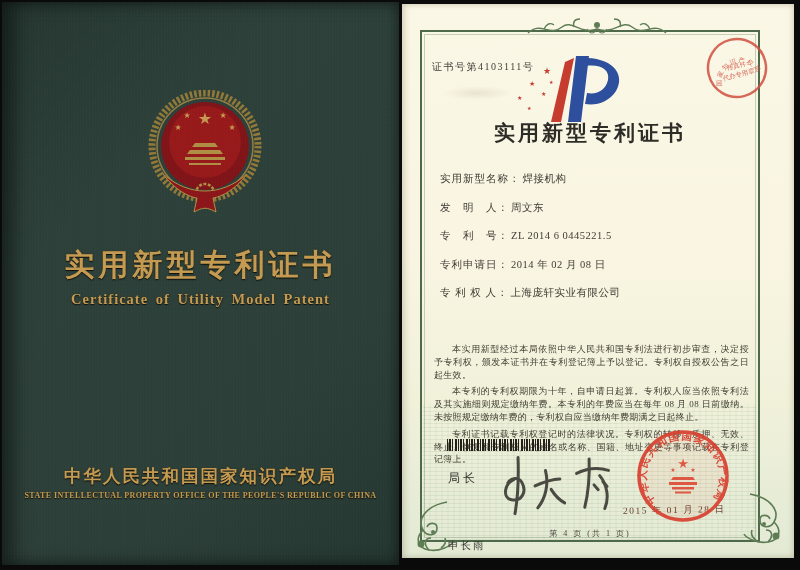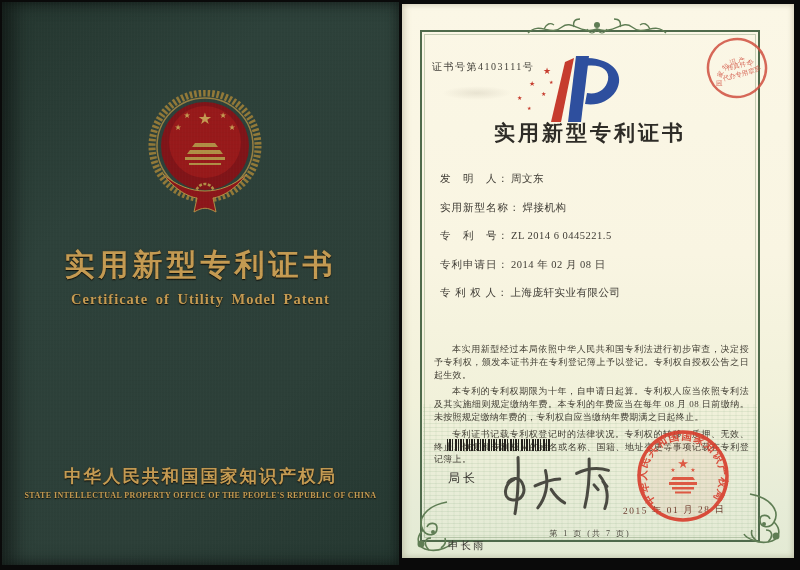--- a/index.html
+++ b/index.html
@@ -149,24 +149,24 @@
         <textPath href="#agArc">国家知识产权局专利局</textPath>
       </text>
       <text x="32" y="32" text-anchor="middle" font-size="6.5" fill="#d05040">传真件</text>
       <text x="32" y="41" text-anchor="middle" font-size="6.5" fill="#d05040">代办专用章</text>
     </svg>
 
     <div class="page-title">实用新型专利证书</div>
 
     <div class="fields">
       <div class="field-row">
+        <span class="lbl">实用新型名称：</span><span class="val">焊接机构</span>
+      </div>
+      <div class="field-row">
         <span class="lbl">发　明　人：</span><span class="val">周文东</span>
-      </div>
-      <div class="field-row">
-        <span class="lbl">实用新型名称：</span><span class="val">焊接机构</span>
       </div>
       <div class="field-row">
         <span class="lbl">专　利　号：</span><span class="val">ZL 2014 6 0445221.5</span>
       </div>
       <div class="field-row">
         <span class="lbl">专利申请日：</span><span class="val">2014 年 02 月 08 日</span>
       </div>
       <div class="field-row">
         <span class="lbl">专 利 权 人：</span><span class="val">上海庞轩实业有限公司</span>
       </div>
@@ -211,15 +211,15 @@
         <text x="48" y="40" text-anchor="middle" font-size="13">★</text>
         <text x="38" y="44" text-anchor="middle" font-size="6">★</text>
         <text x="58" y="44" text-anchor="middle" font-size="6">★</text>
         <path d="M36,52 L60,52 L58,49 L38,49 Z"></path>
         <rect x="34" y="54" width="28" height="3"></rect>
         <rect x="37" y="59" width="22" height="2.5"></rect>
         <rect x="40" y="63.5" width="16" height="2"></rect>
       </g>
     </svg>
 
-    <div class="page-footer">第 1 页 (共 7 页)</div>
+    <div class="page-footer">第 4 页 (共 1 页)</div>
   </div>
 </div>
 
 </body></html>

